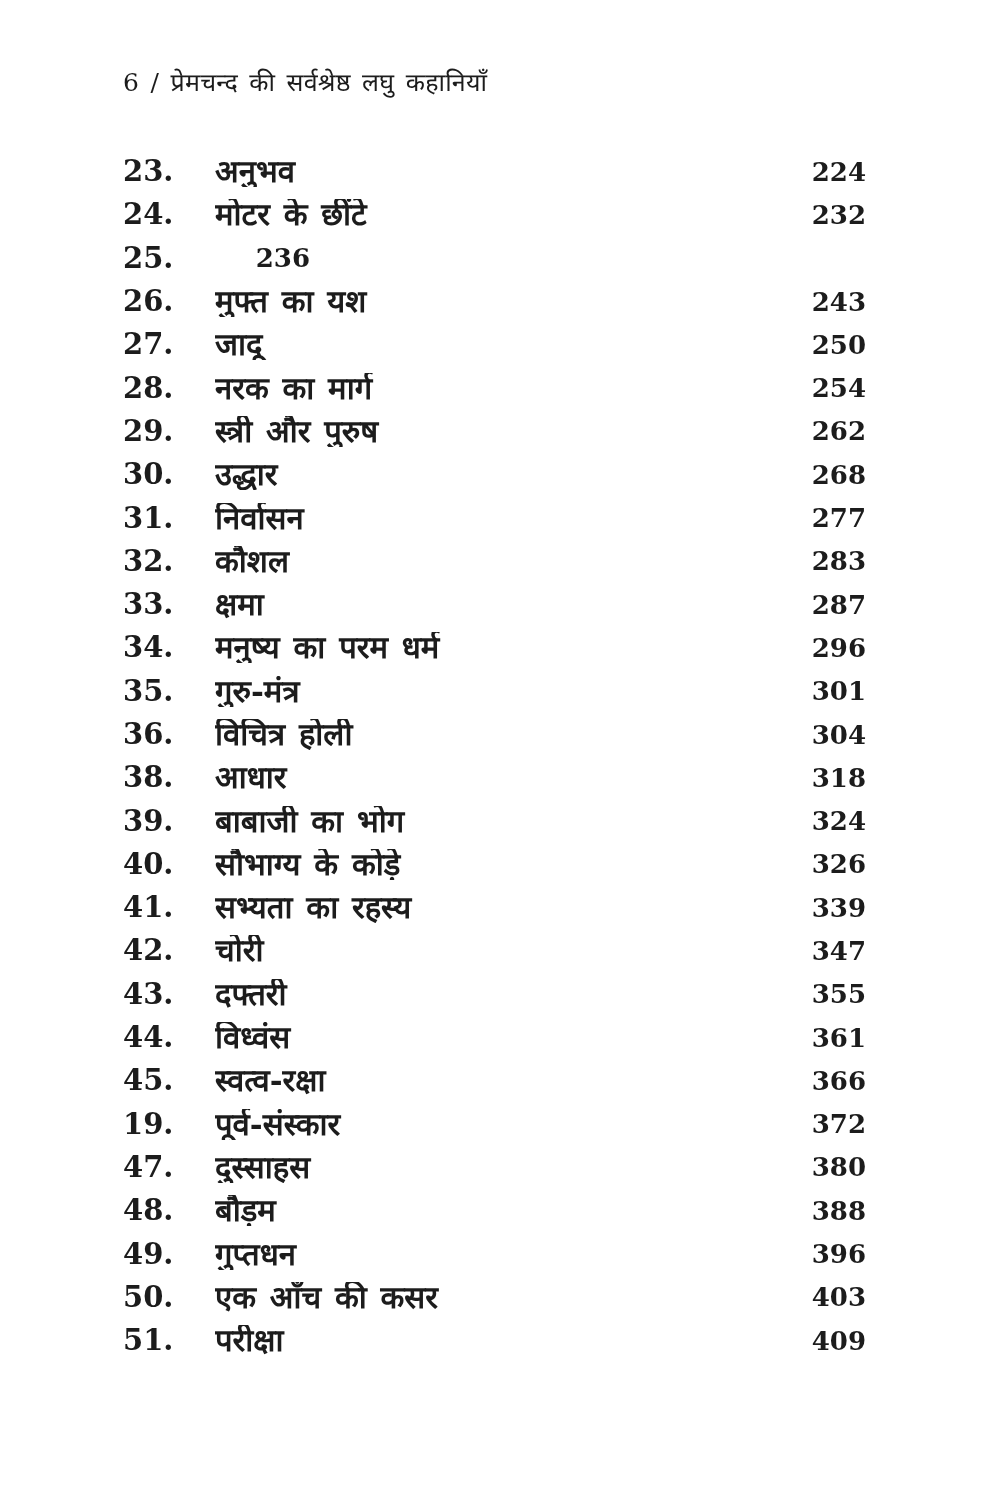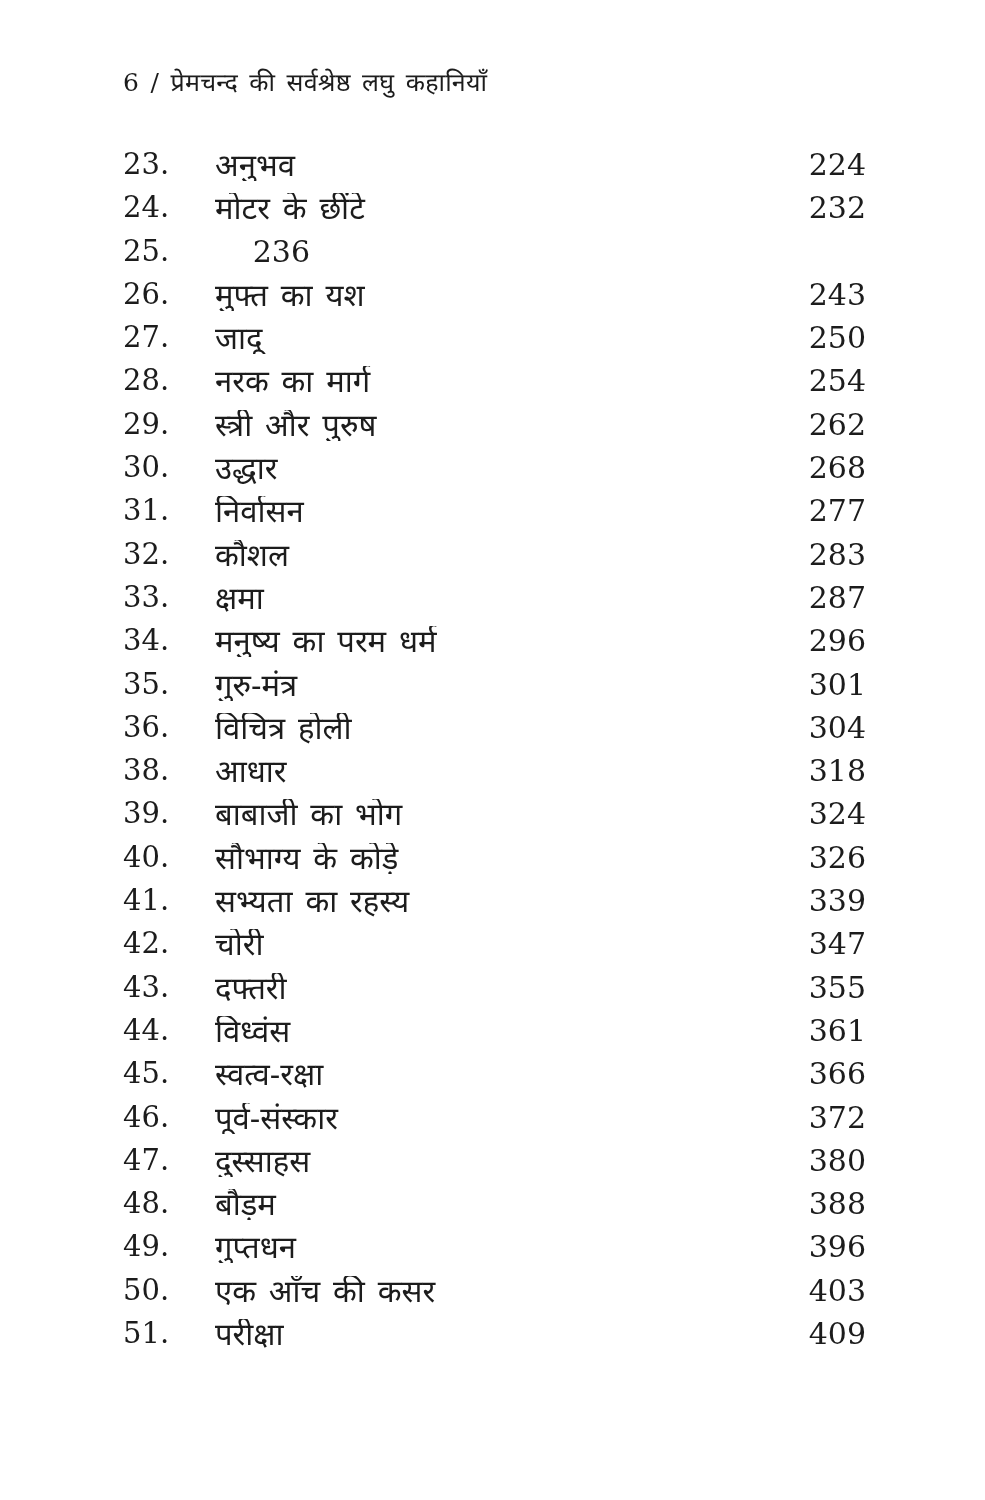--- a/index.html
+++ b/index.html
@@ -25,41 +25,42 @@
     white-space: nowrap;
   }
   .toc-list {
     position: absolute;
     left: 123px;
     top: 150px;
     width: 743px; 
   }
   .toc-row {
     display: flex;
-    align-items: flex-start;
+    align-items: center;
     height: 43.3px;
     font-size: 31px;
     line-height: 1;
     white-space: nowrap;
+    font-weight: bold;
   }
   .toc-num {
     width: 92px;
     flex-shrink: 0;
     font-size: 29px;
   }
   .toc-title {
     flex: 1;
     overflow: hidden;
     word-spacing: 3px;
   }
   .toc-page {
     width: 95px;
     flex-shrink: 0;
     text-align: right;
-    font-size: 30px;
+    font-size: 26px;
   }
 </style>
 </head>
 <body>
 
 <div class="running-header">6 / प्रेमचन्द की सर्वश्रेष्ठ लघु कहानियाँ</div>
 
 <div class="toc-list">
     <div class="toc-row">
       <span class="toc-num">23.</span>
@@ -164,21 +165,21 @@
       <span class="toc-num">44.</span>
       <span class="toc-title">विध्वंस</span>
       <span class="toc-page">361</span>
     </div>
     <div class="toc-row">
       <span class="toc-num">45.</span>
       <span class="toc-title">स्वत्व-रक्षा</span>
       <span class="toc-page">366</span>
     </div>
     <div class="toc-row">
-      <span class="toc-num">46.</span>
+      <span class="toc-num">19.</span>
       <span class="toc-title">पूर्व-संस्कार</span>
       <span class="toc-page">372</span>
     </div>
     <div class="toc-row">
       <span class="toc-num">47.</span>
       <span class="toc-title">दुस्साहस</span>
       <span class="toc-page">380</span>
     </div>
     <div class="toc-row">
       <span class="toc-num">48.</span>

